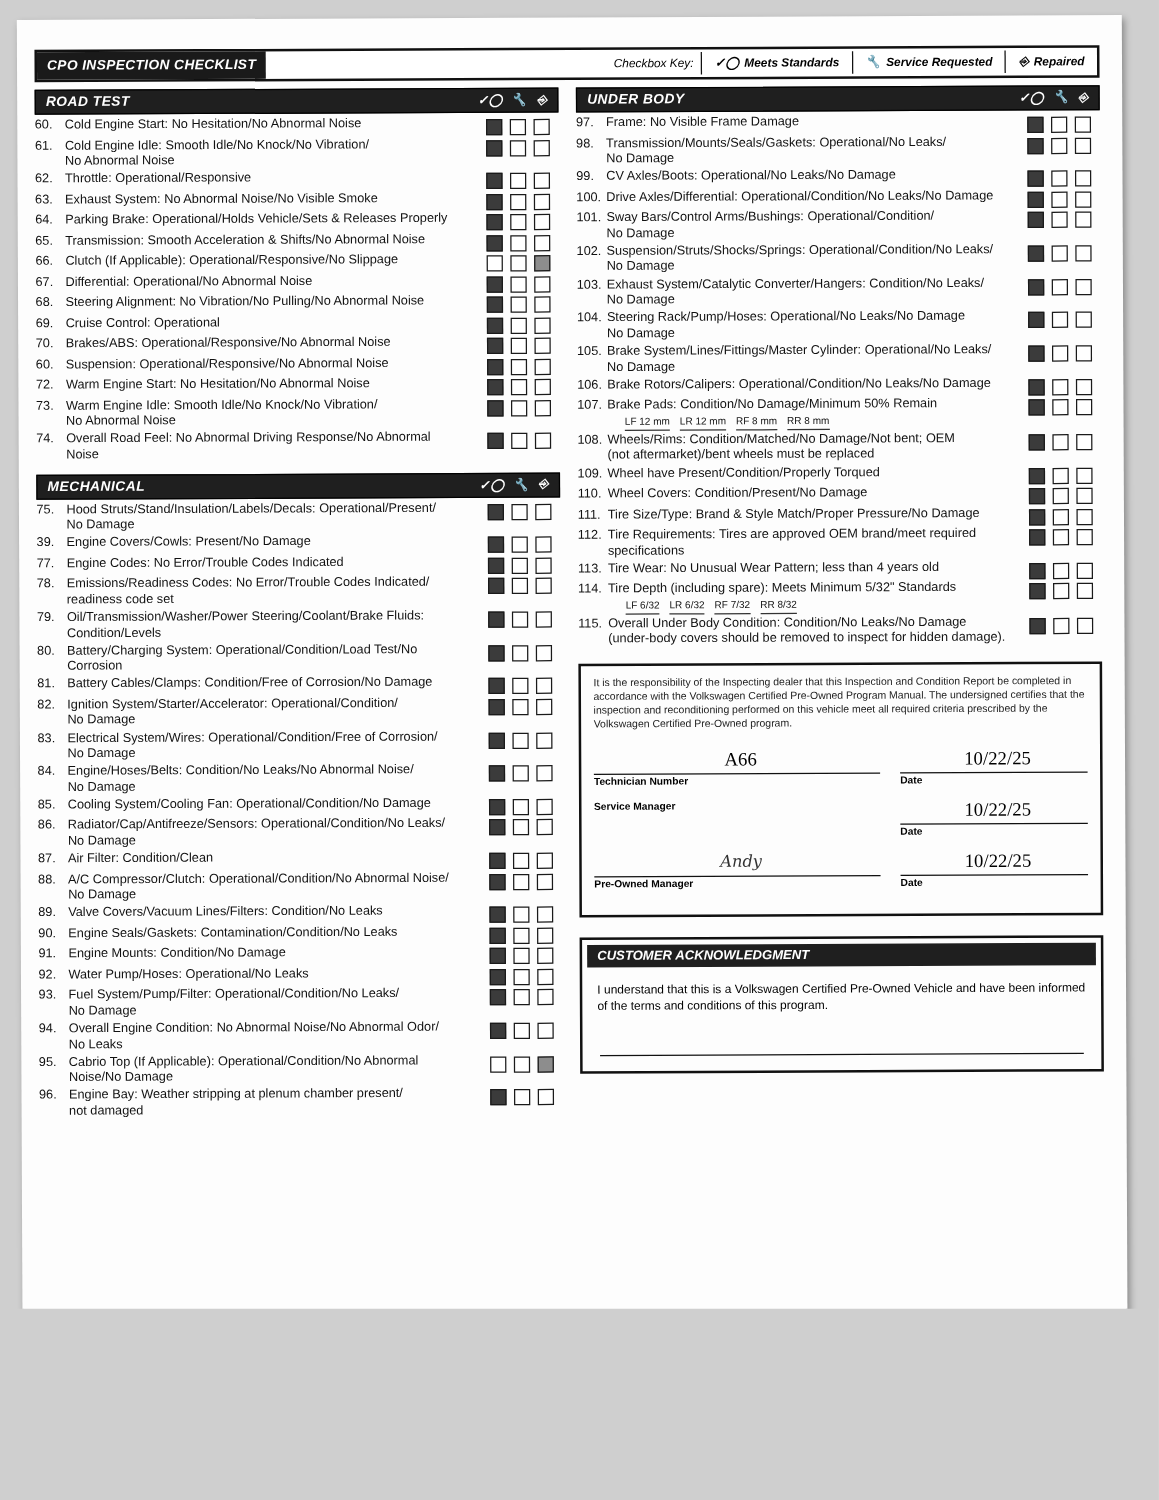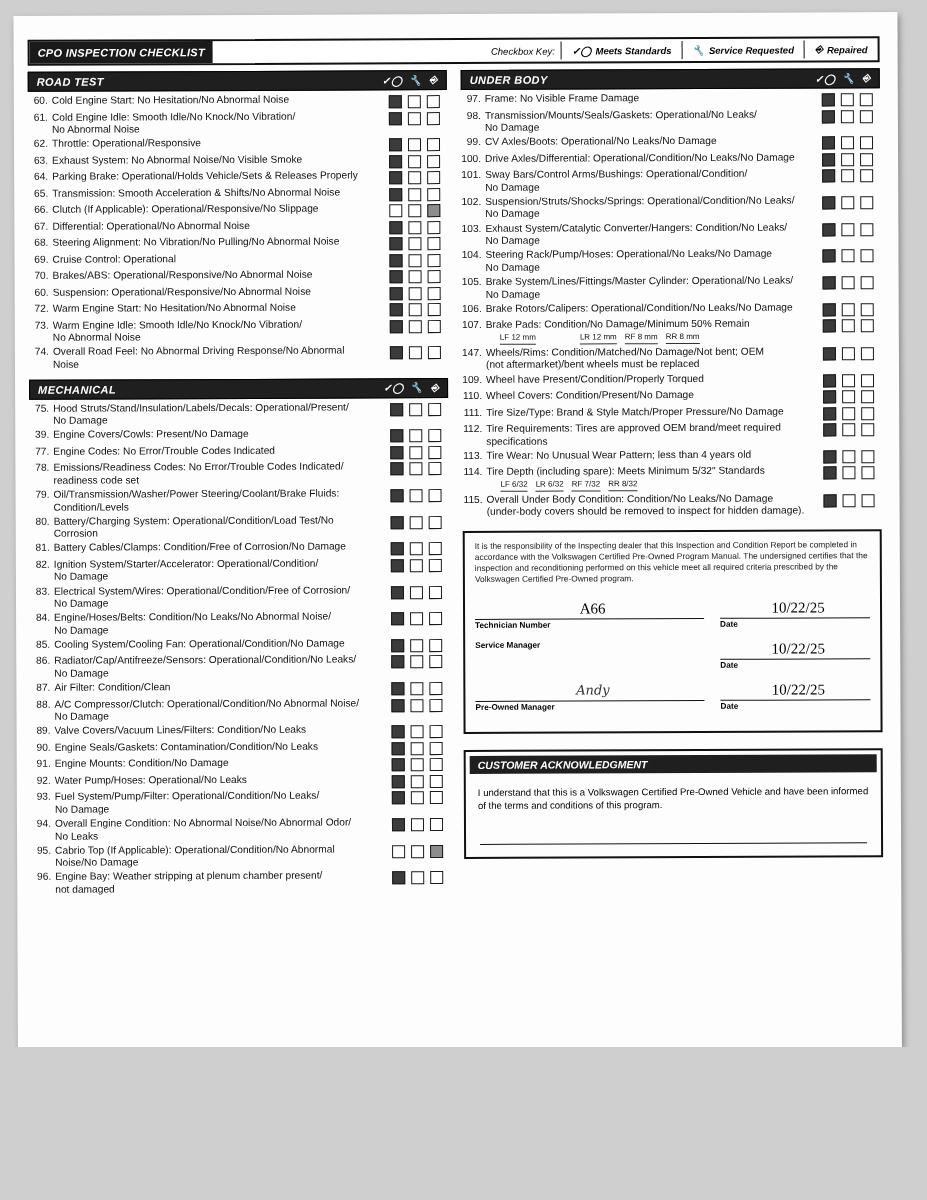--- a/index.html
+++ b/index.html
@@ -23,21 +23,21 @@
   .col{width:419px;}
 
   .secthead{background:#1f1f1f;color:#fff;font-weight:bold;font-size:11px;font-style:italic;
         padding:3px 8px;display:flex;align-items:center;letter-spacing:.4px;border:1px solid #000;}
   .secthead .sp{flex:1;}
   .secthead .icons{display:flex;gap:7px;align-items:center;font-size:10px;}
 
   .rows{margin-top:3px;}
   .row{display:flex;align-items:flex-start;font-size:10.2px;line-height:12.6px;color:#111;
        margin-bottom:1.5px;}
-  .row .num{width:20px;text-align:right;flex:0 0 20px;padding-right:4px;}
+  .row .num{width:20px;text-align:left;flex:0 0 20px;padding-right:4px;}
   .row .txt{flex:1;padding-right:6px;}
   .row .txt .sub{display:block;}
   .boxes{flex:0 0 58px;display:flex;gap:6px;justify-content:flex-start;padding-top:2px;}
   .bx{width:11px;height:11px;border:1.4px solid #1a1a1a;background:#fff;}
   .bx.filled{background:#3b3b3b;border-color:#1a1a1a;}
   .bx.grey{background:#8d8d8d;}
 
   .tiny{font-size:8px;}
   .ul{display:inline-block;border-bottom:1px solid #333;min-width:26px;text-align:right;}
 
@@ -546,29 +546,29 @@
                 <div class="num">106.</div>
                 <div class="txt"><span>Brake Rotors/Calipers: Operational/Condition/No Leaks/No Damage</span></div>
                 <div class="boxes">
                   <div class="bx filled"></div>
                   <div class="bx"></div>
                   <div class="bx"></div>
                 </div>
               </div>
               <div class="row">
                 <div class="num">107.</div>
-                <div class="txt"><span>Brake Pads: Condition/No Damage/Minimum 50% Remain</span><span class="sub tiny" style="padding-left: 14px;"><span class="ul" style="margin-right: 8px;">LF 12 mm</span><span class="ul" style="margin-right: 8px; margin-left: 36px;">LR 12 mm</span><span class="ul" style="margin-right: 8px;">RF 8 mm</span><span class="ul" style="margin-right: 8px;">RR 8 mm</span></span></div>
-                <div class="boxes">
-                  <div class="bx filled"></div>
-                  <div class="bx"></div>
-                  <div class="bx"></div>
-                </div>
-              </div>
-              <div class="row">
-                <div class="num">147.</div>
+                <div class="txt"><span>Brake Pads: Condition/No Damage/Minimum 50% Remain</span><span class="sub tiny" style="padding-left: 14px;"><span class="ul" style="margin-right: 8px;">LF 12 mm</span><span class="ul" style="margin-right: 8px;">LR 12 mm</span><span class="ul" style="margin-right: 8px;">RF 8 mm</span><span class="ul" style="margin-right: 8px;">RR 8 mm</span></span></div>
+                <div class="boxes">
+                  <div class="bx filled"></div>
+                  <div class="bx"></div>
+                  <div class="bx"></div>
+                </div>
+              </div>
+              <div class="row">
+                <div class="num">108.</div>
                 <div class="txt"><span>Wheels/Rims: Condition/Matched/No Damage/Not bent; OEM</span><span class="sub">(not aftermarket)/bent wheels must be replaced</span></div>
                 <div class="boxes">
                   <div class="bx filled"></div>
                   <div class="bx"></div>
                   <div class="bx"></div>
                 </div>
               </div>
               <div class="row">
                 <div class="num">109.</div>
                 <div class="txt"><span>Wheel have Present/Condition/Properly Torqued</span></div>

